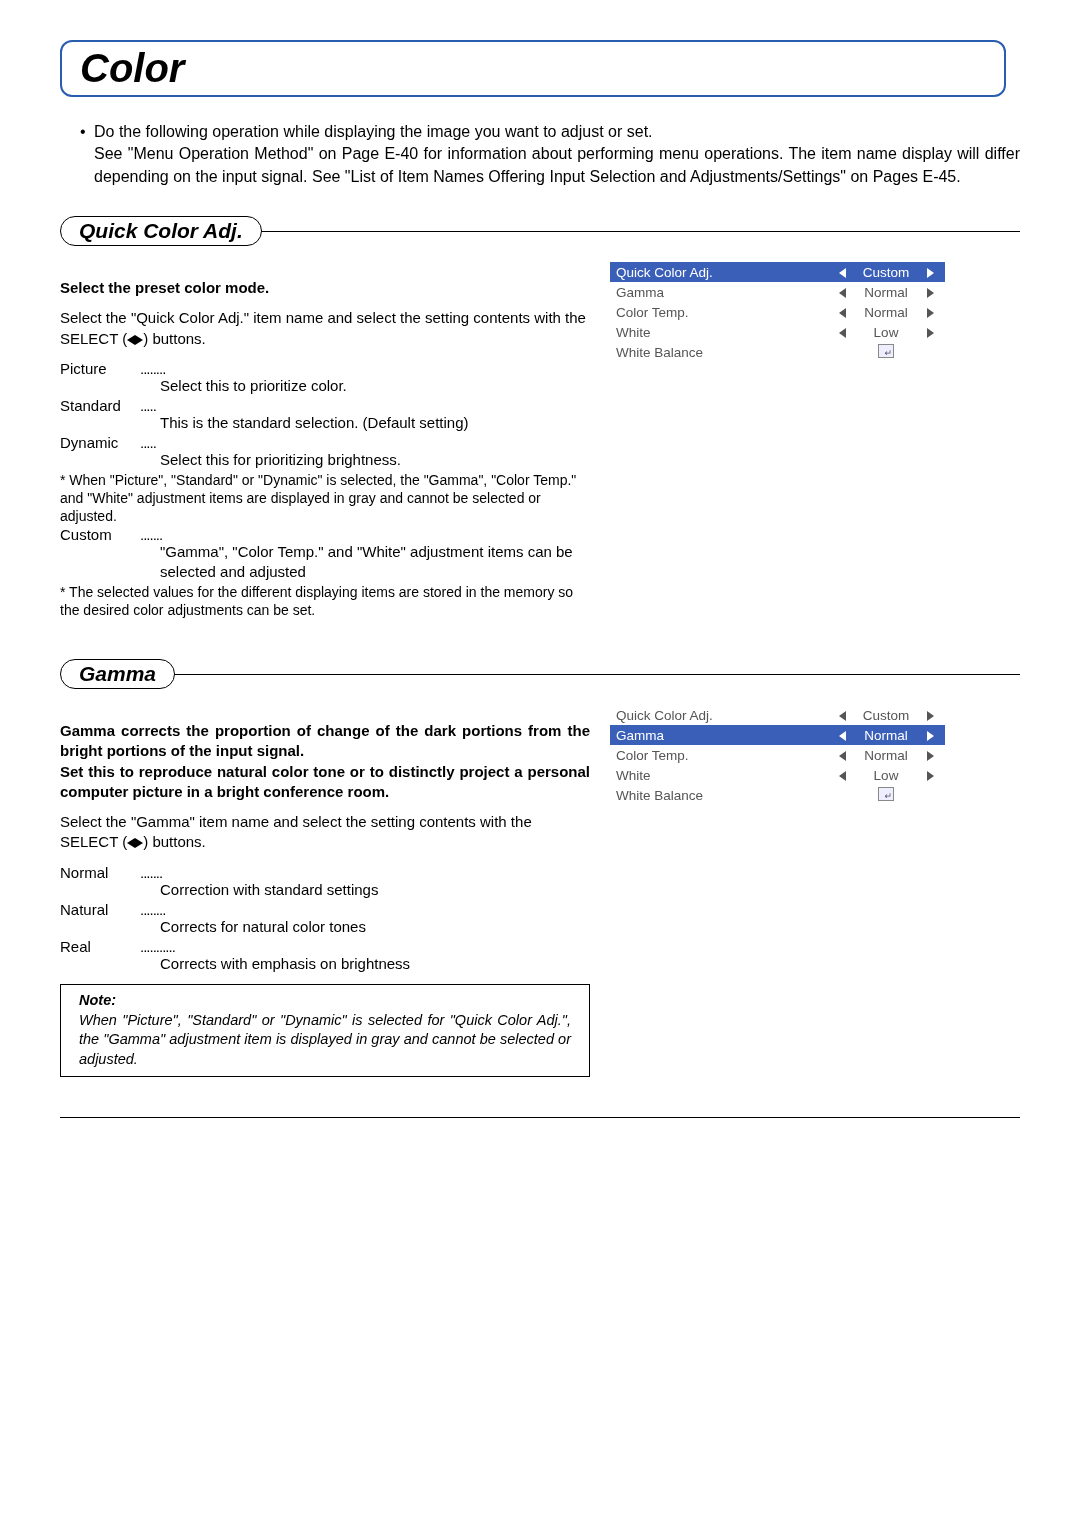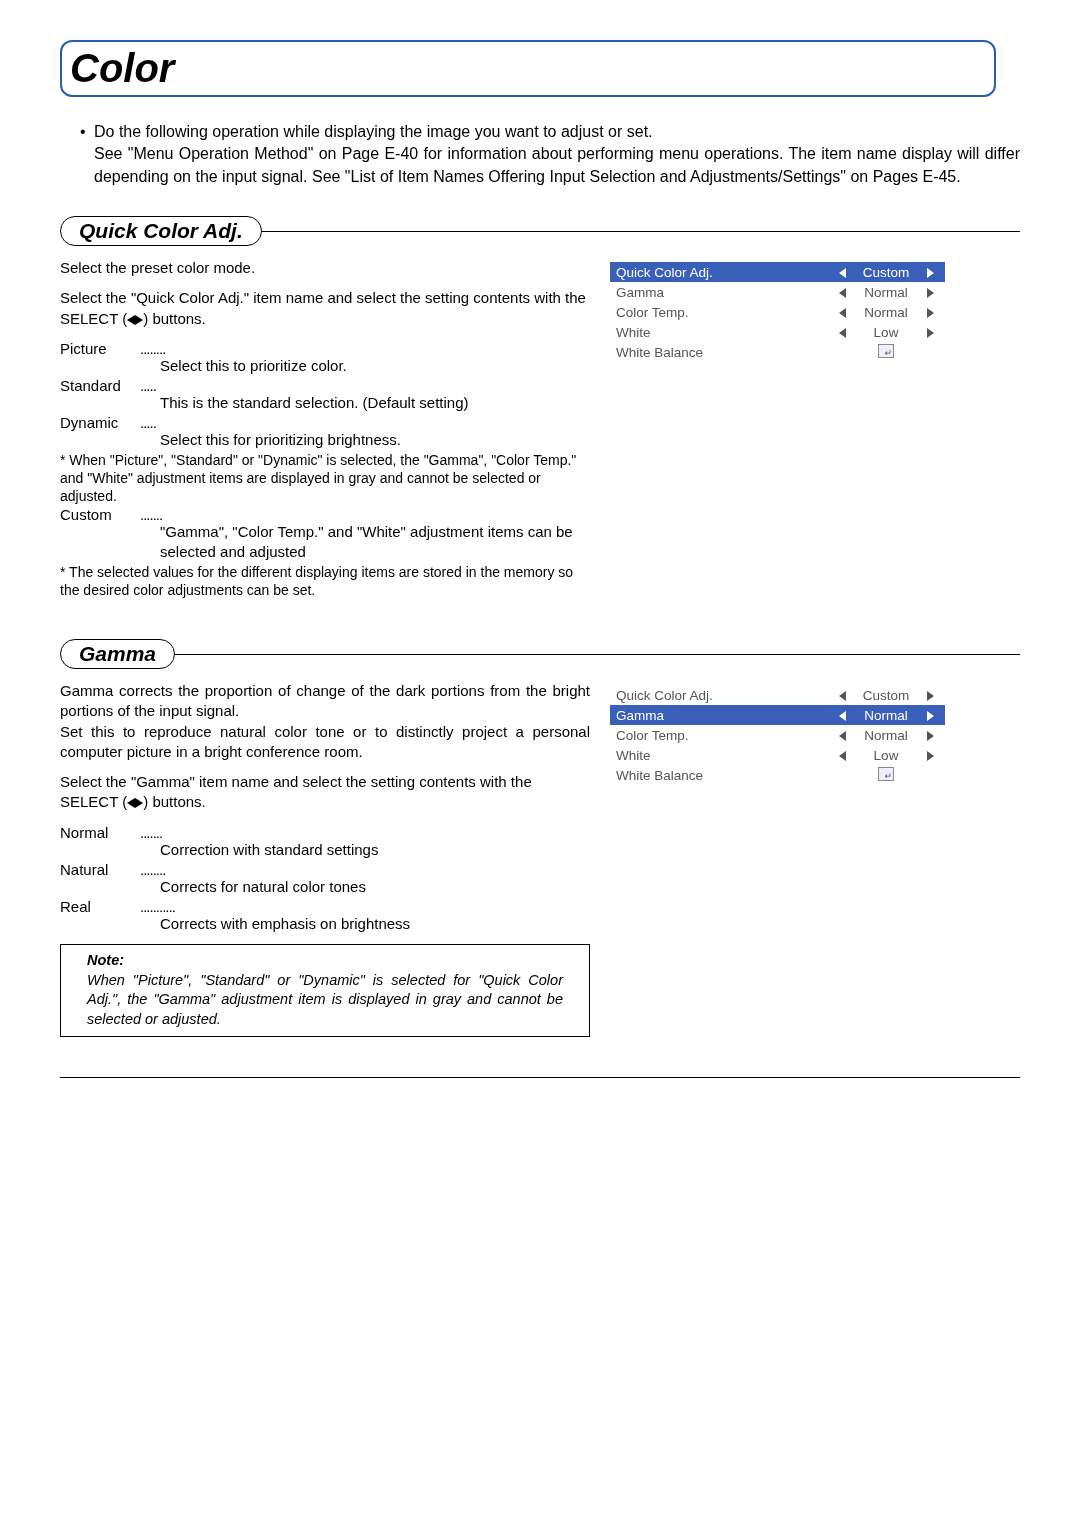--- a/index.html
+++ b/index.html
@@ -11,21 +11,21 @@
     width: 1080px;
   }
   .page {
     padding: 40px 60px 40px 60px;
     position: relative;
   }
   .title-box {
     border: 2px solid #2a5db0;
     border-radius: 12px;
     display: inline-block;
-    padding: 4px 820px 4px 8px;
+    padding: 4px 820px 4px 18px;
     margin-bottom: 24px;
   }
   .title-box span {
     font-size: 40px;
     font-weight: bold;
     font-style: italic;
     font-family: Arial, Helvetica, sans-serif;
   }
   .intro {
     margin-left: 20px;
@@ -73,34 +73,35 @@
     display:flex;
     gap: 20px;
     margin-bottom: 40px;
   }
   .left-col {
     flex: 0 0 530px;
     font-size: 15px;
     line-height: 1.35;
   }
   .left-col .sub-bold {
-    font-weight: normal;
+    font-weight: bold;
     text-align: justify;
+    margin-top: 20px;
   }
   .left-col p { margin: 0 0 10px 0; }
   .dots-table { font-size:15px; }
   .dots-table .row { display:flex; }
   .dots-table .term { width:80px; }
   .dots-table .dots { width:20px; letter-spacing: -1px; }
   .dots-table .desc { flex:1;margin-top:17px; }
   .footnote { font-size:14px; line-height:1.3; }
 
   .note-box {
     border:1px solid #000;
-    padding: 6px 26px;
+    padding: 6px 18px;
     font-size:14.5px;
     font-style: italic;
     line-height:1.35;
     margin-top:10px;
     text-align: justify;
   }
   .note-box .note-title { font-weight:bold; }
 
   .menu-panel {
     flex: 0 0 335px;

